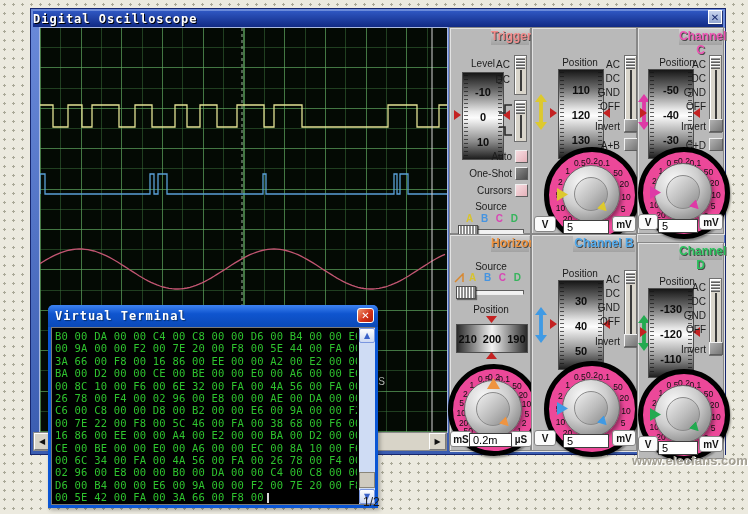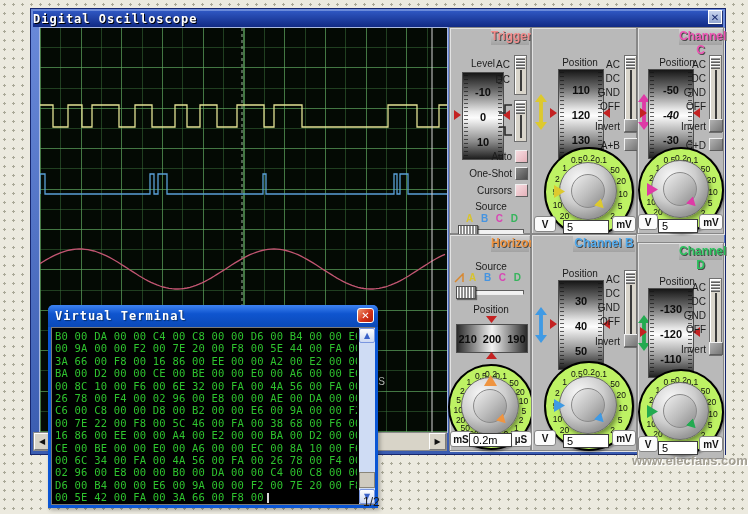--- a/index.html
+++ b/index.html
@@ -63,21 +63,21 @@
   .vswitch::after{content:"";position:absolute;left:50%;top:14px;bottom:3px;width:2px;margin-left:-1px;background:#3a3a3a;}
   .pbtn{position:absolute;width:13px;height:13px;border:1px solid #5e5e5e;border-top-color:#f0f0f0;border-left-color:#f0f0f0;box-sizing:border-box;}
   .pbtn.pink{background:linear-gradient(135deg,#f7dde1,#e5b2ba);}
   .pbtn.dark{background:linear-gradient(135deg,#8e8e8e,#4e4e4e);}
   .pbtn.gray{background:linear-gradient(135deg,#b2b2b2,#767676);}
   .hslider{position:absolute;height:12px;}
   .hslider .track{position:absolute;left:0;right:0;top:4px;height:3px;background:#f2f2f2;border:1px solid #5e5e5e;border-bottom-color:#efefef;}
   .hslider .hknob{position:absolute;left:0;top:0;width:18px;height:11px;border:1px solid #4e4e4e;
     background:repeating-linear-gradient(90deg,#fdfdfd 0 1px,#8e8e8e 1px 3px);box-shadow:1px 1px 1px rgba(0,0,0,.45);}
   .src-letter{font:bold 10px "Liberation Sans",sans-serif;}
-  .knob-ring{position:absolute;border-radius:50%;background:#bef264;border:2px solid #000000;box-shadow:1px 2px 2px rgba(0,0,0,.35);}
+  .knob-ring{position:absolute;border-radius:50%;background:#ec4899;border:5px solid #000000;box-shadow:1px 2px 2px rgba(0,0,0,.35);}
   .knob-scale{position:absolute;left:0;top:0;width:100%;height:100%;}
   .kl{position:absolute;width:20px;text-align:center;font:8.5px "Liberation Sans",sans-serif;color:#101010;}
   .knob-body{position:absolute;border-radius:50%;width:58px;height:58px;
     background:radial-gradient(circle at 35% 30%,#fafafa,#cdcdcd 45%,#9b9b9b 72%,#757575);
     border:1px solid #6a6a6a;box-shadow:2px 3px 4px rgba(0,0,0,.4);box-sizing:border-box;}
   .knob-cap{position:absolute;left:11px;top:11px;width:34px;height:34px;border-radius:50%;
     background:linear-gradient(135deg,#f0f0f0,#bcbcbc 55%,#8b8b8b);border:1px solid #8a8a8a;box-sizing:border-box;}
   .knob-dot{position:absolute;width:9px;height:10px;clip-path:polygon(0 0,100% 50%,0 100%);transform:rotate(45deg);}
   .ptr-right{position:absolute;width:11px;height:13px;clip-path:polygon(0 0,100% 50%,0 100%);}
   .ptr-up{position:absolute;width:13px;height:11px;clip-path:polygon(50% 0,100% 100%,0 100%);}
@@ -221,21 +221,21 @@
         <div class="unit-tab" style="left:80px;top:188px;width:24px;">mV</div>
         <div class="vbox" style="left:31px;top:192px;width:46px;">5</div>
       </div>
 
       <div class="sec" style="left:188px;top:0;width:87px;height:207px;">
         <div class="sec-title" style="color: rgb(238, 84, 180);">Channel C</div>
         <div class="lbl c" style="left:0;top:29px;width:78px;">Position</div>
         <div class="dbl-arrow" style="left: 0px; top: 66px; background: rgb(222, 58, 166);"></div>
         <div class="vgauge" style="left:10px;top:41px;width:44px;height:88px;">
           <span class="gval" style="top:14px;">-50</span>
-          <span class="gval" style="top:39px;font-style:italic;">-40</span>
+          <span class="gval" style="top:39px;">-40</span>
           <span class="gval" style="top:64px;">-30</span>
         </div>
         <div class="tri-r" style="left: 2px; top: 80px; background: rgb(196, 34, 34);"></div>
         <div class="tri-l" style="left: 55px; top: 80px; background: rgb(196, 34, 34);"></div>
         <div class="lbl r" style="left:40px;top:31px;width:28px;">AC</div>
         <div class="lbl r" style="left:40px;top:45px;width:28px;">DC</div>
         <div class="lbl r" style="left:40px;top:59px;width:28px;">GND</div>
         <div class="lbl r" style="left:40px;top:73px;width:28px;">OFF</div>
         <div class="vswitch" style="left:71px;top:27px;height:78px;"></div>
         <div class="lbl r" style="left:32px;top:93px;width:36px;">Invert</div>

